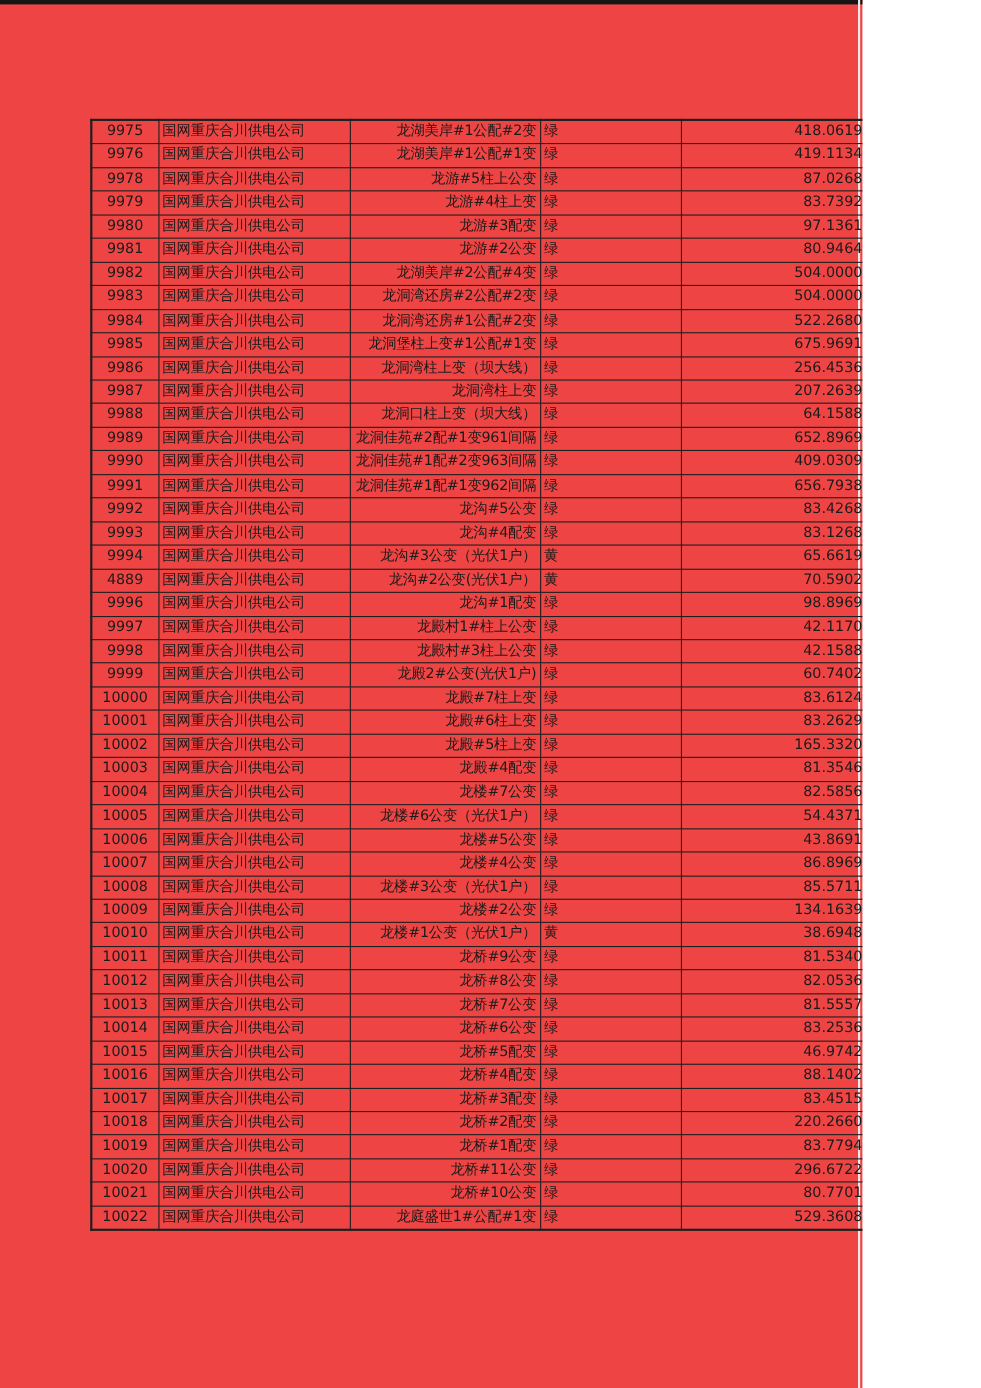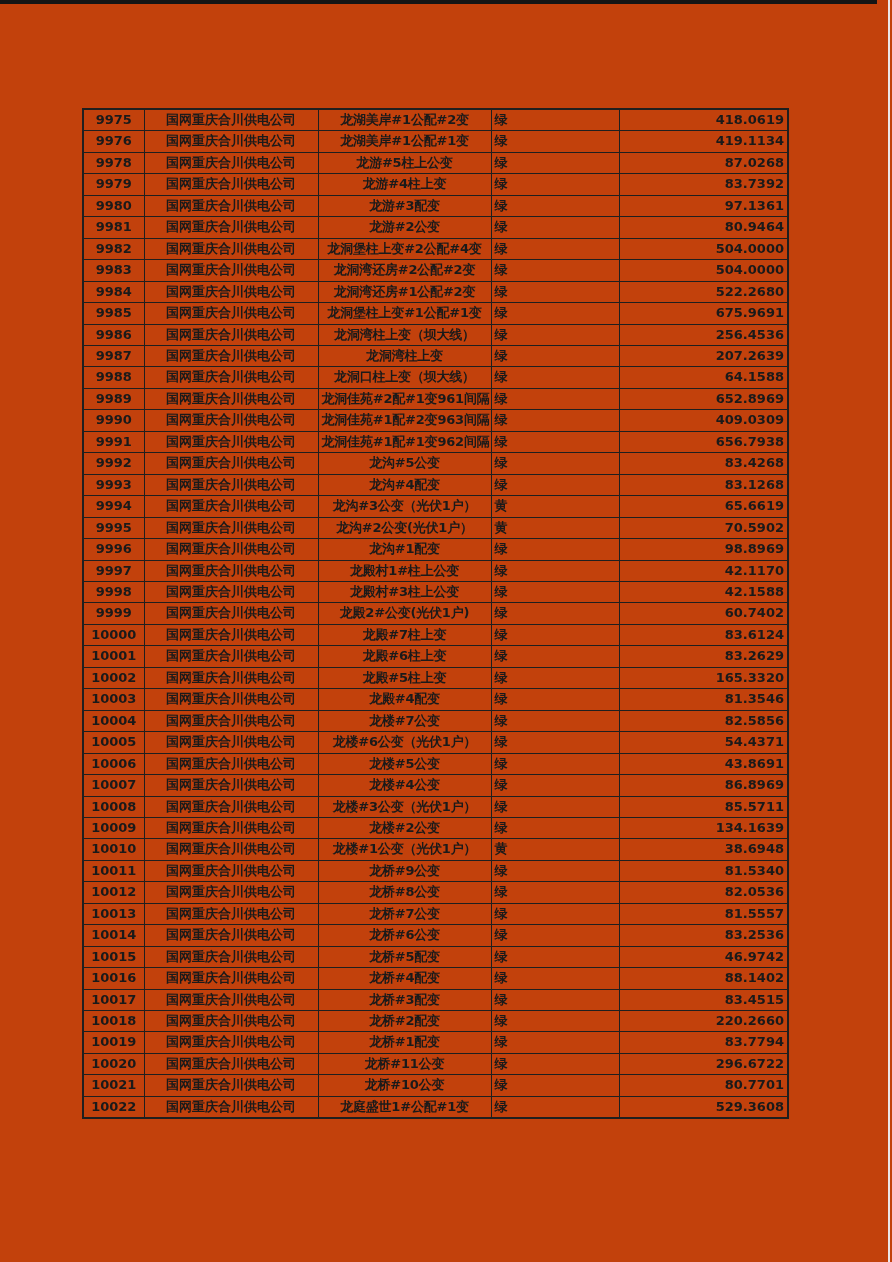--- a/index.html
+++ b/index.html
@@ -3,25 +3,24 @@
 <meta charset="utf-8">
 <style>
   html, body {
     margin: 0;
     padding: 0;
     background: #ffffff;
     font-family: "DejaVu Sans", "Liberation Sans", sans-serif;
   }
   .page {
     position: relative;
-    width: 892px;
+    width: 784px;
     height: 1262px;
-    background: #c2410c;
+    background: #ef4444;
     overflow: hidden;
-    font-weight: bold;
   }
   .top-bar {
     position: absolute;
     top: 0;
     left: 0;
     width: 877px;
     height: 4px;
     background: #151515;
   }
   .scan-edge-artifact {
@@ -45,22 +44,22 @@
     border: 1px solid #1f1f1f;
     height: 20.46px;
     padding: 0 3px;
     font-size: 13px;
     line-height: 20.46px;
     color: #1a1a1a;
     white-space: nowrap;
     overflow: hidden;
   }
   td.cell-id    { text-align: center; padding: 0 2px; }
-  td.cell-company { text-align: center; }
-  td.cell-device  { text-align: center; font-size: 12.5px; letter-spacing: -0.2px; }
+  td.cell-company { text-align: left; }
+  td.cell-device  { text-align: right; font-size: 12.5px; letter-spacing: -0.2px; }
   td.cell-status  { text-align: left; padding-left: 4px; }
   td.cell-value   { text-align: right; }
 </style>
 </head>
 <body>
 
 <div class="page">
   <div class="top-bar"></div>
   <div class="scan-edge-artifact"></div>
 
@@ -111,21 +110,21 @@
         <tr>
           <td class="cell-id">9981</td>
           <td class="cell-company">国网重庆合川供电公司</td>
           <td class="cell-device">龙游#2公变</td>
           <td class="cell-status">绿</td>
           <td class="cell-value">80.9464</td>
         </tr>
         <tr>
           <td class="cell-id">9982</td>
           <td class="cell-company">国网重庆合川供电公司</td>
-          <td class="cell-device">龙洞堡柱上变#2公配#4变</td>
+          <td class="cell-device">龙湖美岸#2公配#4变</td>
           <td class="cell-status">绿</td>
           <td class="cell-value">504.0000</td>
         </tr>
         <tr>
           <td class="cell-id">9983</td>
           <td class="cell-company">国网重庆合川供电公司</td>
           <td class="cell-device">龙洞湾还房#2公配#2变</td>
           <td class="cell-status">绿</td>
           <td class="cell-value">504.0000</td>
         </tr>
@@ -200,21 +199,21 @@
           <td class="cell-value">83.1268</td>
         </tr>
         <tr>
           <td class="cell-id">9994</td>
           <td class="cell-company">国网重庆合川供电公司</td>
           <td class="cell-device">龙沟#3公变（光伏1户）</td>
           <td class="cell-status">黄</td>
           <td class="cell-value">65.6619</td>
         </tr>
         <tr>
-          <td class="cell-id">9995</td>
+          <td class="cell-id">4889</td>
           <td class="cell-company">国网重庆合川供电公司</td>
           <td class="cell-device">龙沟#2公变(光伏1户）</td>
           <td class="cell-status">黄</td>
           <td class="cell-value">70.5902</td>
         </tr>
         <tr>
           <td class="cell-id">9996</td>
           <td class="cell-company">国网重庆合川供电公司</td>
           <td class="cell-device">龙沟#1配变</td>
           <td class="cell-status">绿</td>

